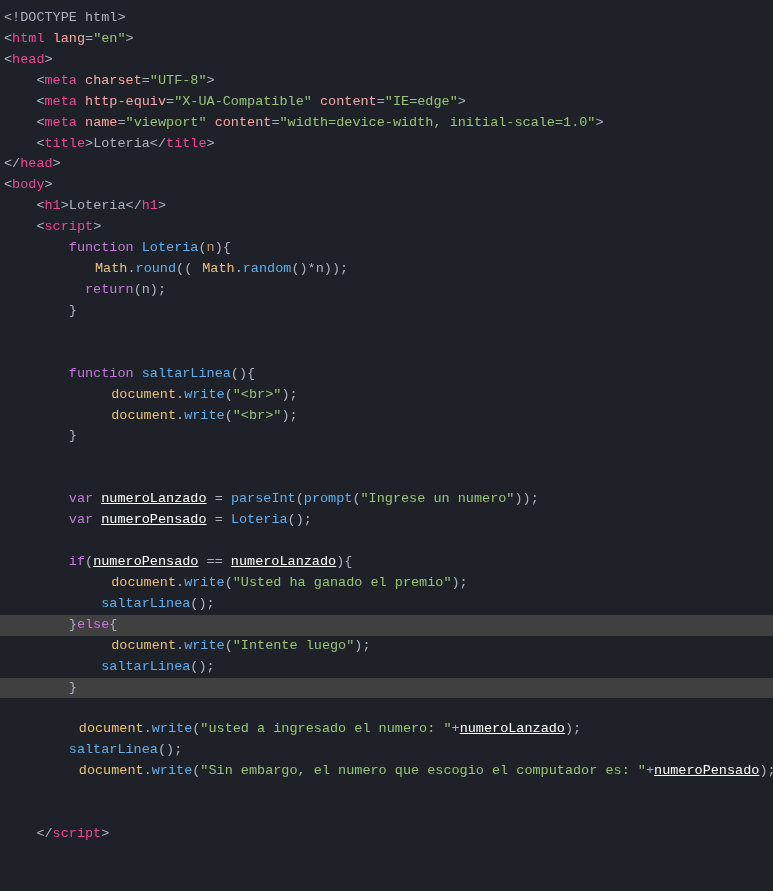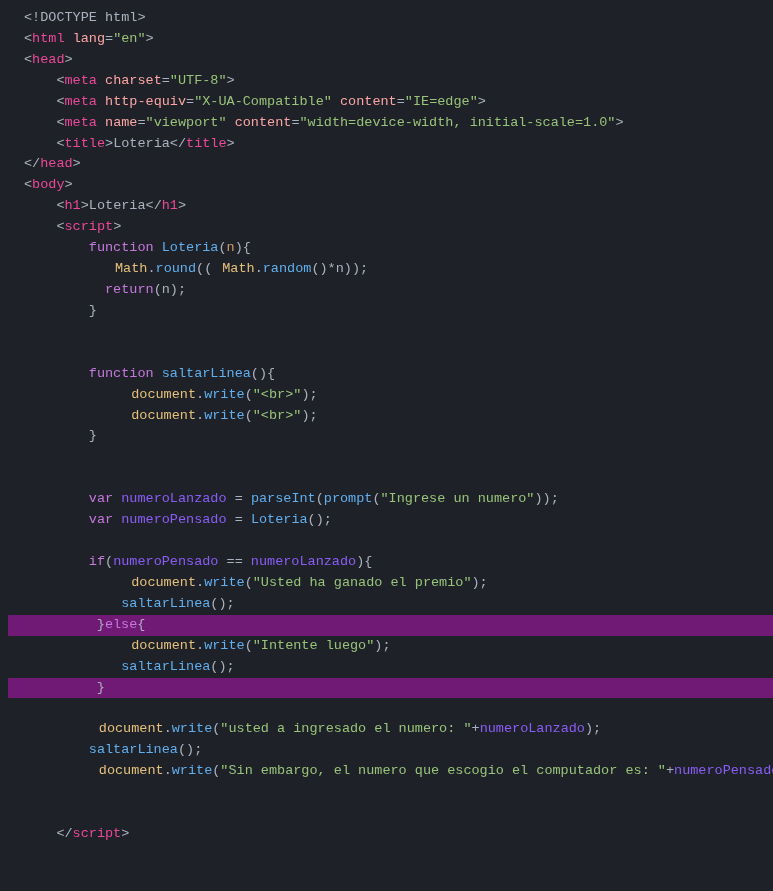--- a/index.html
+++ b/index.html
@@ -19,37 +19,36 @@
       overflow-x: hidden;
     }
 
     .code-container {
       padding: 8px 0;
       white-space: pre;
     }
 
     .line {
       display: block;
-      padding: 0 24px;
+      padding: 0 4px;
       min-height: 1.55em;
     }
 
     
     .c-gray    { color: #abb2bf; }
     .c-pink    { color: #c678dd; }  
     .c-blue    { color: #61afef; }  
     .c-orange  { color: #d19a66; }  
     .c-green   { color: #98c379; }  
     .c-yellow  { color: #e5c07b; margin-left: 10px; }  
-    .c-red     { color: #8b5cf6; }
+    .c-red     { color: #ffffff; text-decoration: underline; }
     .c-tag     { color: #ec4899; }
     .c-attr    { color: #fca5a5; }
     .c-val     { color: #98c379; }
 
     .highlight-line {
-      background-color: #701a75;
-      margin-left: 8px;
+      background-color: #404040;
     }
   </style>
 </head>
 <body>
 
 <div class="code-container" id="code-container"><span class="line"><span class="c-gray">&lt;!DOCTYPE html&gt;</span></span><span class="line"><span class="c-gray">&lt;</span><span class="c-tag">html</span><span class="c-gray"> </span><span class="c-attr">lang</span><span class="c-gray">=</span><span class="c-val">"en"</span><span class="c-gray">&gt;</span></span><span class="line"><span class="c-gray">&lt;</span><span class="c-tag">head</span><span class="c-gray">&gt;</span></span><span class="line"><span class="c-gray">    &lt;</span><span class="c-tag">meta</span><span class="c-gray"> </span><span class="c-attr">charset</span><span class="c-gray">=</span><span class="c-val">"UTF-8"</span><span class="c-gray">&gt;</span></span><span class="line"><span class="c-gray">    &lt;</span><span class="c-tag">meta</span><span class="c-gray"> </span><span class="c-attr">http-equiv</span><span class="c-gray">=</span><span class="c-val">"X-UA-Compatible"</span><span class="c-gray"> </span><span class="c-attr">content</span><span class="c-gray">=</span><span class="c-val">"IE=edge"</span><span class="c-gray">&gt;</span></span><span class="line"><span class="c-gray">    &lt;</span><span class="c-tag">meta</span><span class="c-gray"> </span><span class="c-attr">name</span><span class="c-gray">=</span><span class="c-val">"viewport"</span><span class="c-gray"> </span><span class="c-attr">content</span><span class="c-gray">=</span><span class="c-val">"width=device-width, initial-scale=1.0"</span><span class="c-gray">&gt;</span></span><span class="line"><span class="c-gray">    &lt;</span><span class="c-tag">title</span><span class="c-gray">&gt;</span><span class="c-gray">Loteria</span><span class="c-gray">&lt;/</span><span class="c-tag">title</span><span class="c-gray">&gt;</span></span><span class="line"><span class="c-gray">&lt;/</span><span class="c-tag">head</span><span class="c-gray">&gt;</span></span><span class="line"><span class="c-gray">&lt;</span><span class="c-tag">body</span><span class="c-gray">&gt;</span></span><span class="line"><span class="c-gray">    &lt;</span><span class="c-tag">h1</span><span class="c-gray">&gt;</span><span class="c-gray">Loteria</span><span class="c-gray">&lt;/</span><span class="c-tag">h1</span><span class="c-gray">&gt;</span></span><span class="line"><span class="c-gray">    &lt;</span><span class="c-tag">script</span><span class="c-gray">&gt;</span></span><span class="line"><span class="c-gray">        </span><span class="c-pink">function</span><span class="c-gray"> </span><span class="c-blue">Loteria</span><span class="c-gray">(</span><span class="c-orange">n</span><span class="c-gray">){</span></span><span class="line"><span class="c-gray">          </span><span class="c-yellow">Math</span><span class="c-gray">.</span><span class="c-blue">round</span><span class="c-gray">((</span><span class="c-yellow">Math</span><span class="c-gray">.</span><span class="c-blue">random</span><span class="c-gray">()*n));</span></span><span class="line"><span class="c-gray">          </span><span class="c-pink">return</span><span class="c-gray">(n);</span></span><span class="line"><span class="c-gray">        }</span></span><span class="line"> </span><span class="line"> </span><span class="line"><span class="c-gray">        </span><span class="c-pink">function</span><span class="c-gray"> </span><span class="c-blue">saltarLinea</span><span class="c-gray">(){</span></span><span class="line"><span class="c-gray">            </span><span class="c-yellow">document</span><span class="c-gray">.</span><span class="c-blue">write</span><span class="c-gray">(</span><span class="c-green">"&lt;br&gt;"</span><span class="c-gray">);</span></span><span class="line"><span class="c-gray">            </span><span class="c-yellow">document</span><span class="c-gray">.</span><span class="c-blue">write</span><span class="c-gray">(</span><span class="c-green">"&lt;br&gt;"</span><span class="c-gray">);</span></span><span class="line"><span class="c-gray">        }</span></span><span class="line"> </span><span class="line"> </span><span class="line"><span class="c-gray">        </span><span class="c-pink">var</span><span class="c-gray"> </span><span class="c-red">numeroLanzado</span><span class="c-gray"> = </span><span class="c-blue">parseInt</span><span class="c-gray">(</span><span class="c-blue">prompt</span><span class="c-gray">(</span><span class="c-green">"Ingrese un numero"</span><span class="c-gray">));</span></span><span class="line"><span class="c-gray">        </span><span class="c-pink">var</span><span class="c-gray"> </span><span class="c-red">numeroPensado</span><span class="c-gray"> = </span><span class="c-blue">Loteria</span><span class="c-gray">();</span></span><span class="line"> </span><span class="line"><span class="c-gray">        </span><span class="c-pink">if</span><span class="c-gray">(</span><span class="c-red">numeroPensado</span><span class="c-gray"> == </span><span class="c-red">numeroLanzado</span><span class="c-gray">){</span></span><span class="line"><span class="c-gray">            </span><span class="c-yellow">document</span><span class="c-gray">.</span><span class="c-blue">write</span><span class="c-gray">(</span><span class="c-green">"Usted ha ganado el premio"</span><span class="c-gray">);</span></span><span class="line"><span class="c-gray">            </span><span class="c-blue">saltarLinea</span><span class="c-gray">();</span></span><span class="line highlight-line"><span class="c-gray">        }</span><span class="c-pink">else</span><span class="c-gray">{</span></span><span class="line"><span class="c-gray">            </span><span class="c-yellow">document</span><span class="c-gray">.</span><span class="c-blue">write</span><span class="c-gray">(</span><span class="c-green">"Intente luego"</span><span class="c-gray">);</span></span><span class="line"><span class="c-gray">            </span><span class="c-blue">saltarLinea</span><span class="c-gray">();</span></span><span class="line highlight-line"><span class="c-gray">        }</span></span><span class="line"> </span><span class="line"><span class="c-gray">        </span><span class="c-yellow">document</span><span class="c-gray">.</span><span class="c-blue">write</span><span class="c-gray">(</span><span class="c-green">"usted a ingresado el numero: "</span><span class="c-gray">+</span><span class="c-red">numeroLanzado</span><span class="c-gray">);</span></span><span class="line"><span class="c-gray">        </span><span class="c-blue">saltarLinea</span><span class="c-gray">();</span></span><span class="line"><span class="c-gray">        </span><span class="c-yellow">document</span><span class="c-gray">.</span><span class="c-blue">write</span><span class="c-gray">(</span><span class="c-green">"Sin embargo, el numero que escogio el computador es: "</span><span class="c-gray">+</span><span class="c-red">numeroPensado</span><span class="c-gray">);</span></span><span class="line"> </span><span class="line"> </span><span class="line"><span class="c-gray">    &lt;/</span><span class="c-tag">script</span><span class="c-gray">&gt;</span></span><span class="line"> </span><span class="line"> </span><span class="line"><span class="c-gray">&lt;/</span><span class="c-tag">body</span><span class="c-gray">&gt;</span></span></div>
 
 </body></html>

